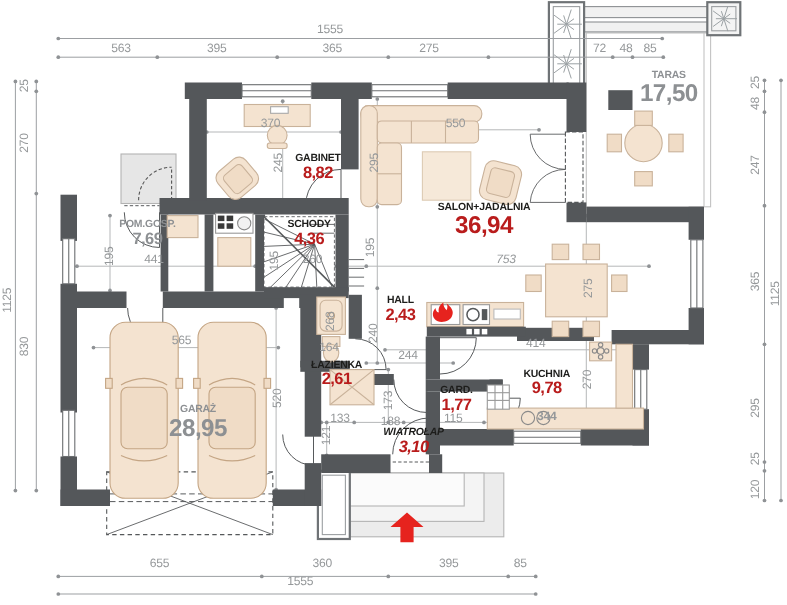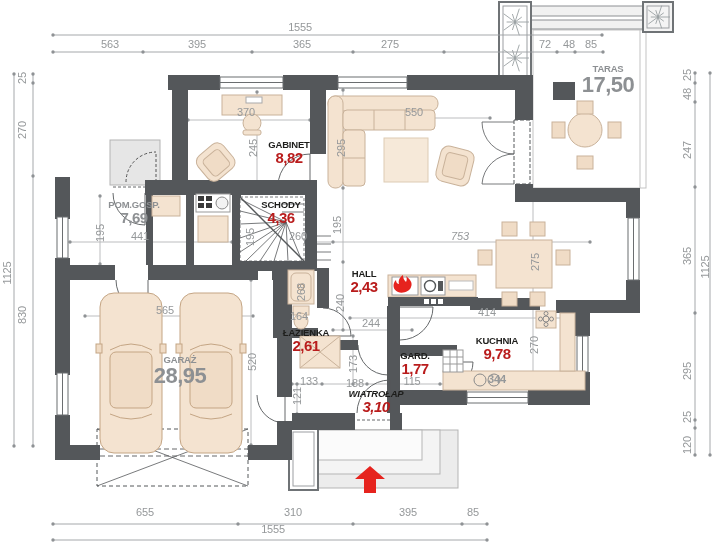--- a/index.html
+++ b/index.html
@@ -468,20 +468,24 @@
         <div class="ra">7,69</div>
       </div>
       <div class="room-label" style="left: 289px; top: 152px;">
         <div class="rn">GABINET</div>
         <div class="ra">8,82</div>
       </div>
       <div class="room-label" style="left: 281px; top: 212px;">
         <div class="rn">SCHODY</div>
         <div class="ra">4,36</div>
       </div>
+      <div class="room-label big" style="left: 440px; top: 200px;">
+        <div class="rn">SALON+JADALNIA</div>
+        <div class="ra">36,94</div>
+      </div>
       <div class="room-label muted big" style="left: 608px; top: 80px;">
         <div class="rn">TARAS</div>
         <div class="ra">17,50</div>
       </div>
       <div class="room-label" style="left: 364px; top: 281px;">
         <div class="rn">HALL</div>
         <div class="ra">2,43</div>
       </div>
       <div class="room-label" style="left: 306px; top: 340px;">
         <div class="rn">ŁAZIENKA</div>
@@ -492,34 +496,34 @@
         <div class="ra">1,77</div>
       </div>
       <div class="room-label" style="left: 497px; top: 348px;">
         <div class="rn">KUCHNIA</div>
         <div class="ra">9,78</div>
       </div>
       <div class="room-label" style="left: 376px; top: 401px; font-style: italic;">
         <div class="rn">WIATROŁAP</div>
         <div class="ra">3,10</div>
       </div>
-      <div class="room-label muted big" style="left: 180px; top: 371px;">
+      <div class="room-label muted big" style="left: 180px; top: 384px;">
         <div class="rn">GARAŻ</div>
         <div class="ra">28,95</div>
       </div>
       <span class="dim" style="left: 300px; top: 27px;">1555</span>
       <span class="dim" style="left: 110px; top: 44px;">563</span>
       <span class="dim" style="left: 197px; top: 44px;">395</span>
       <span class="dim" style="left: 302px; top: 44px;">365</span>
       <span class="dim" style="left: 390px; top: 44px;">275</span>
       <span class="dim" style="left: 545px; top: 44px;">72</span>
       <span class="dim" style="left: 569px; top: 44px;">48</span>
       <span class="dim" style="left: 591px; top: 44px;">85</span>
       <span class="dim" style="left: 145px; top: 512px;">655</span>
-      <span class="dim" style="left: 293px; top: 512px;">310</span>
+      <span class="dim" style="left: 293px; top: 512px;">360</span>
       <span class="dim" style="left: 408px; top: 512px;">395</span>
       <span class="dim" style="left: 473px; top: 512px;">85</span>
       <span class="dim" style="left: 273px; top: 529px;">1555</span>
       <span class="dim v" style="left: 22px; top: 78px;">25</span>
       <span class="dim v" style="left: 22px; top: 130px;">270</span>
       <span class="dim v" style="left: 22px; top: 315px;">830</span>
       <span class="dim v" style="left: 7px; top: 273px;">1125</span>
       <span class="dim v" style="left: 687px; top: 75px;">25</span>
       <span class="dim v" style="left: 687px; top: 94px;">48</span>
       <span class="dim v" style="left: 687px; top: 150px;">247</span>
@@ -529,21 +533,21 @@
       <span class="dim v" style="left: 687px; top: 445px;">120</span>
       <span class="dim v" style="left: 705px; top: 267px;">1125</span>
       <span class="dim" style="left: 246px; top: 112px;">370</span>
       <span class="dim v" style="left: 253px; top: 148px;">245</span>
       <span class="dim v" style="left: 341px; top: 148px;">295</span>
       <span class="dim" style="left: 414px; top: 112px;">550</span>
       <span class="dim" style="left: 460px; top: 236px; font-style: italic;">753</span>
       <span class="dim v" style="left: 100px; top: 233px;">195</span>
       <span class="dim" style="left: 140px; top: 236px;">441</span>
       <span class="dim v" style="left: 250px; top: 237px;">195</span>
-      <span class="dim" style="left: 298px; top: 236px;">260</span>
+      <span class="dim" style="left: 284px; top: 236px;">260</span>
       <span class="dim v" style="left: 337px; top: 225px;">195</span>
       <span class="dim v" style="left: 301px; top: 292px;">268</span>
       <span class="dim v" style="left: 340px; top: 303px;">240</span>
       <span class="dim" style="left: 299px; top: 316px;">164</span>
       <span class="dim" style="left: 371px; top: 323px;">244</span>
       <span class="dim" style="left: 487px; top: 312px;">414</span>
       <span class="dim v" style="left: 534px; top: 345px;">270</span>
       <span class="dim" style="left: 497px; top: 379px; font-weight: bold;">344</span>
       <span class="dim" style="left: 309px; top: 381px;">133</span>
       <span class="dim" style="left: 355px; top: 383px;">188</span>

